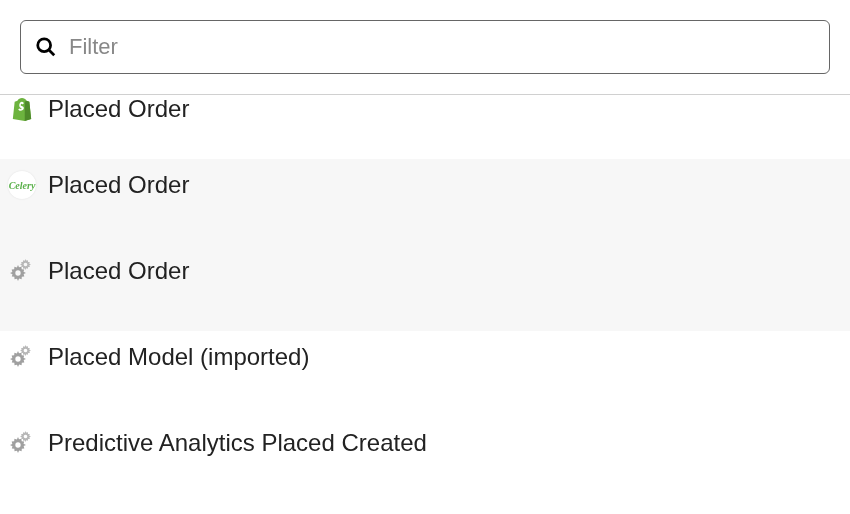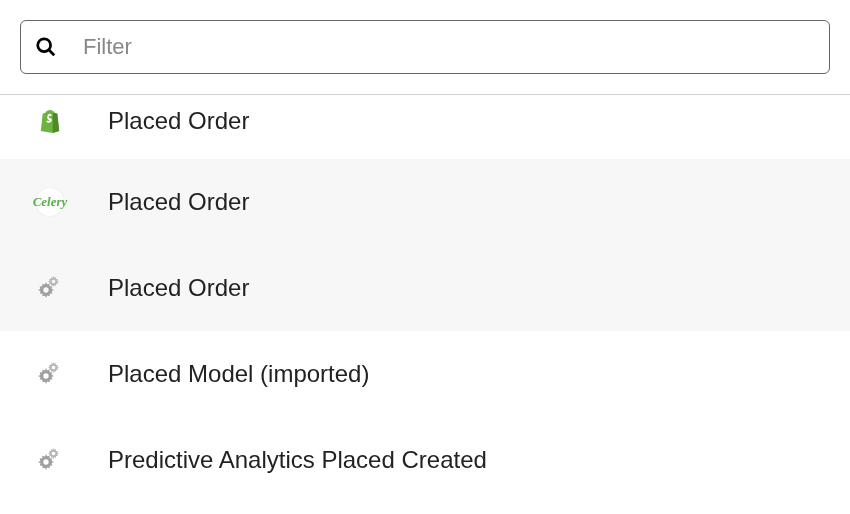--- a/index.html
+++ b/index.html
@@ -18,21 +18,20 @@
     .filter-wrapper {
       padding: 20px;
     }
     .filter-input-group {
       display: flex;
       align-items: center;
       border: 1.5px solid #666;
       border-radius: 6px;
       padding: 8px 14px;
       height: 54px;
-      gap: 14px;
     }
     .search-icon {
       margin-right: 12px;
       display: flex;
       align-items: center;
     }
     .filter-input {
       border: none;
       outline: none;
       font-size: 22px;
@@ -46,25 +45,23 @@
     .divider {
       border: none;
       border-top: 1px solid #d0d0d0;
       margin: 0;
     }
     .list {
       width: 100%;
     }
     .list-item {
       display: flex;
-      align-items: center;
-      padding: 12px 36px;
+      padding: 12px 8px;
       height: 86px;
       cursor: pointer;
-      gap: 32px;
     }
     .list-item.first {
       height: 64px;
       padding-top: 0;
     }
     .list-item.highlight {
       background: #f7f7f7;
     }
     .item-icon {
       width: 28px;
@@ -86,21 +83,21 @@
     }
     .celery-badge {
       width: 28px;
       height: 28px;
       background: #fff;
       border-radius: 50%;
       display: flex;
       align-items: center;
       justify-content: center;
       font-family: cursive;
-      font-size: 13px;
+      font-size: 10px;
       font-weight: bold;
       font-style: italic;
       color: #5ab04a;
       box-shadow: 0 0 2px rgba(0,0,0,0.1);
     }
     .gear-pair {
       position: relative;
       width: 24px;
       height: 24px;
     }

